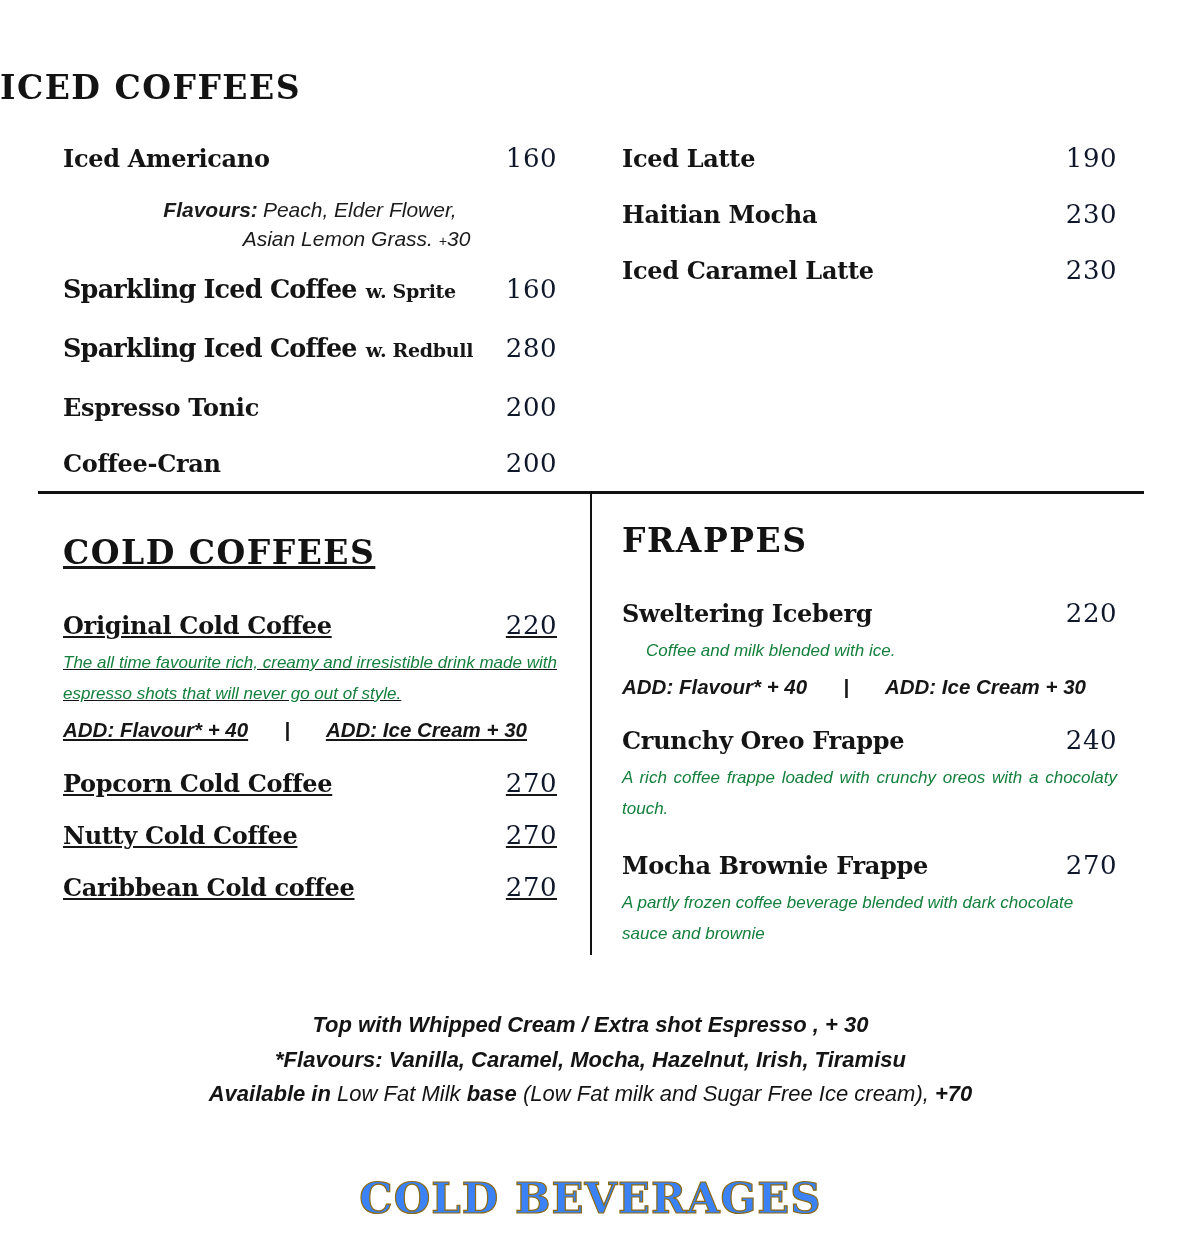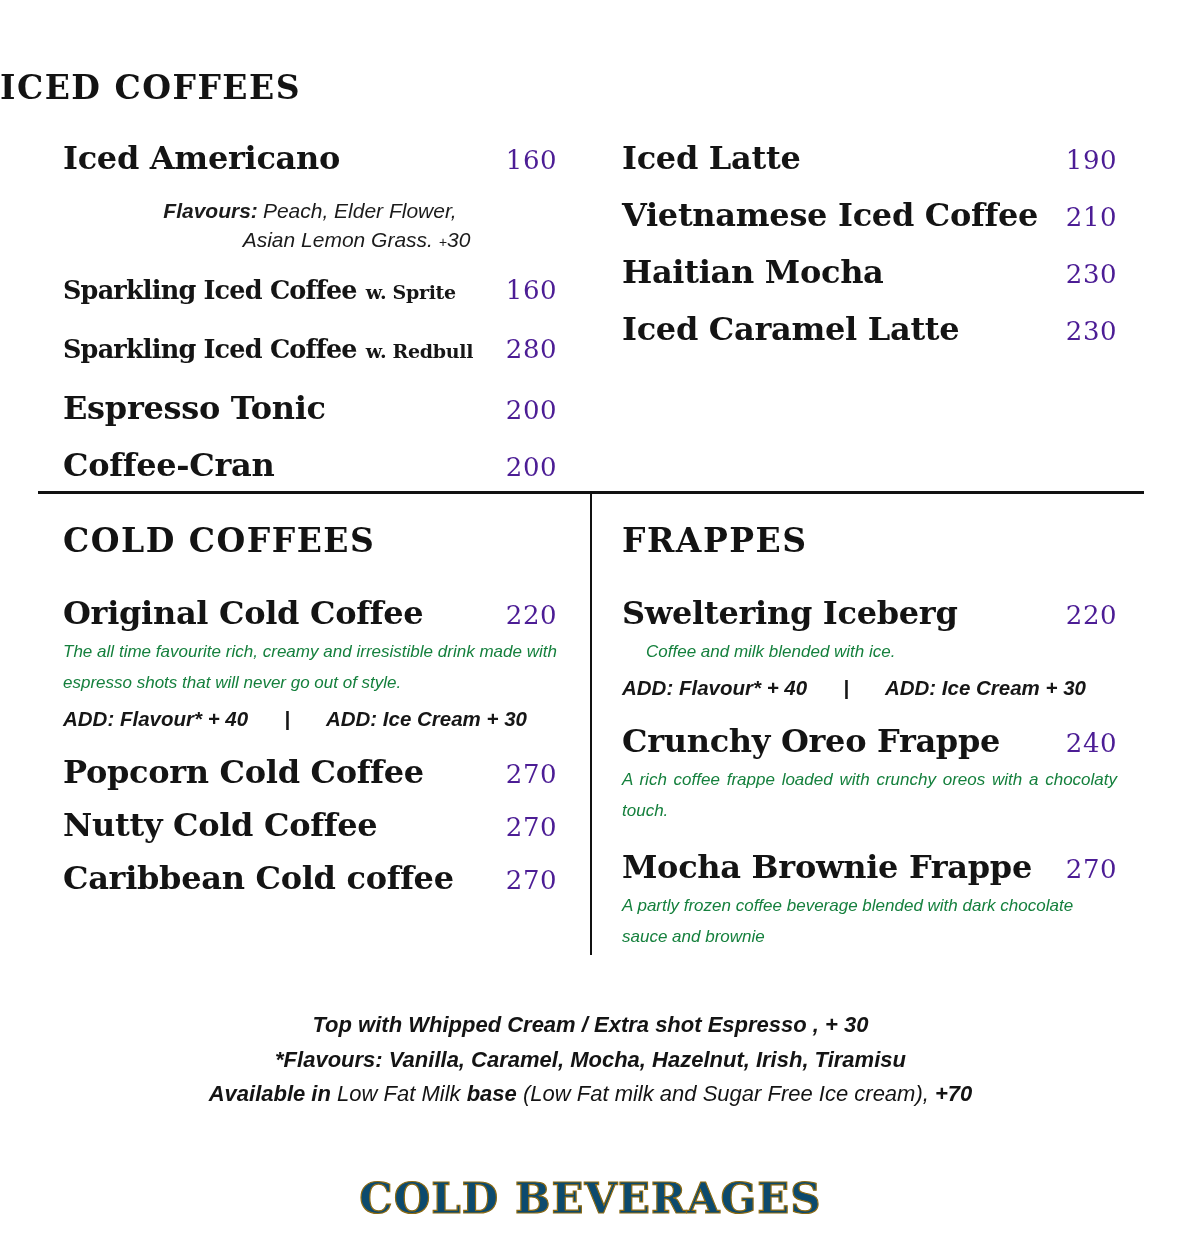--- a/index.html
+++ b/index.html
@@ -26,40 +26,40 @@
   
   .item-row {
     display: flex;
     justify-content: space-between;
     align-items: baseline;
     line-height: 34px;
   }
   .item-name {
     font-family: "DejaVu Serif", serif;
     font-weight: 700;
-    font-size: 32px;
+    font-size: 24px;
     letter-spacing: -0.3px;
     color: #141414;
     white-space: nowrap;
   }
   .item-name.tight { font-size: 25.5px; letter-spacing: -0.8px; }
   .item-suffix {
     font-family: "DejaVu Serif", serif;
     font-weight: 700;
     font-size: 19px;
     margin-left: 9px;
     letter-spacing: -0.3px;
   }
   .item-suffix:empty { display: none; }
   .price {
     font-family: "DejaVu Serif", serif;
     font-weight: 400;
     font-size: 26px;
     letter-spacing: 0.5px;
-    color: #4c1d95;
+    color: #0f172a;
     white-space: nowrap;
   }
 
   
   .abs { position: absolute; }
   #iced-heading { top: 68px; left: 0; width: 100%; }
   #iced-left  { left: 63px;  top: 141px; width: 494px; }
   #iced-right { left: 622px; top: 141px; width: 495px; }
   #iced-left .item-row { margin-bottom: 21px; }
   #iced-right .item-row { margin-bottom: 21px; }
@@ -84,21 +84,21 @@
   #h-divider {
     left: 38px; top: 491px; width: 1106px; height: 3px;
     background: #111111;
   }
   #v-divider {
     left: 590px; top: 494px; width: 2px; height: 461px;
     background: #111111;
   }
 
   
-  #cold-section   { left: 63px;  top: 521px; width: 494px; }
+  #cold-section   { left: 63px;  top: 533px; width: 494px; text-decoration: underline; }
   #frappes-section{ left: 622px; top: 521px; width: 495px; }
   .lower-heading { margin-bottom: 36px; }
 
   .description {
     font-family: "Liberation Sans", sans-serif;
     font-style: italic;
     font-size: 17px;
     line-height: 31px;
     color: #15803d;
     text-align: justify;
@@ -132,21 +132,21 @@
   #footer-notes .reg  { font-weight: 400; }
 
   
   #category-title {
     left: 0; top: 1174px; width: 100%;
     text-align: center;
     font-family: "DejaVu Serif", serif;
     font-weight: 700;
     font-size: 42px;
     letter-spacing: 1px;
-    color: #0c4a6e;
+    color: #3b82f6;
     -webkit-text-stroke: 1.2px #8d6a12;
     white-space: nowrap;
   }
 </style>
 </head>
 <body>
 
 <div id="iced-heading" class="abs section-heading">ICED COFFEES</div>
 
 <div id="iced-left" class="abs">
@@ -173,24 +173,20 @@
   <div class="item-row">
     <span class="item-name">Coffee-Cran</span>
     <span class="price">200</span>
   </div>
 </div>
 
 <div id="iced-right" class="abs">
   <div class="item-row">
     <span class="item-name">Iced Latte</span>
     <span class="price">190</span>
-  </div>
-  <div class="item-row">
-    <span class="item-name">Vietnamese Iced Coffee</span>
-    <span class="price">210</span>
   </div>
   <div class="item-row">
     <span class="item-name">Haitian Mocha</span>
     <span class="price">230</span>
   </div>
   <div class="item-row">
     <span class="item-name">Iced Caramel Latte</span>
     <span class="price">230</span>
   </div>
 </div>

